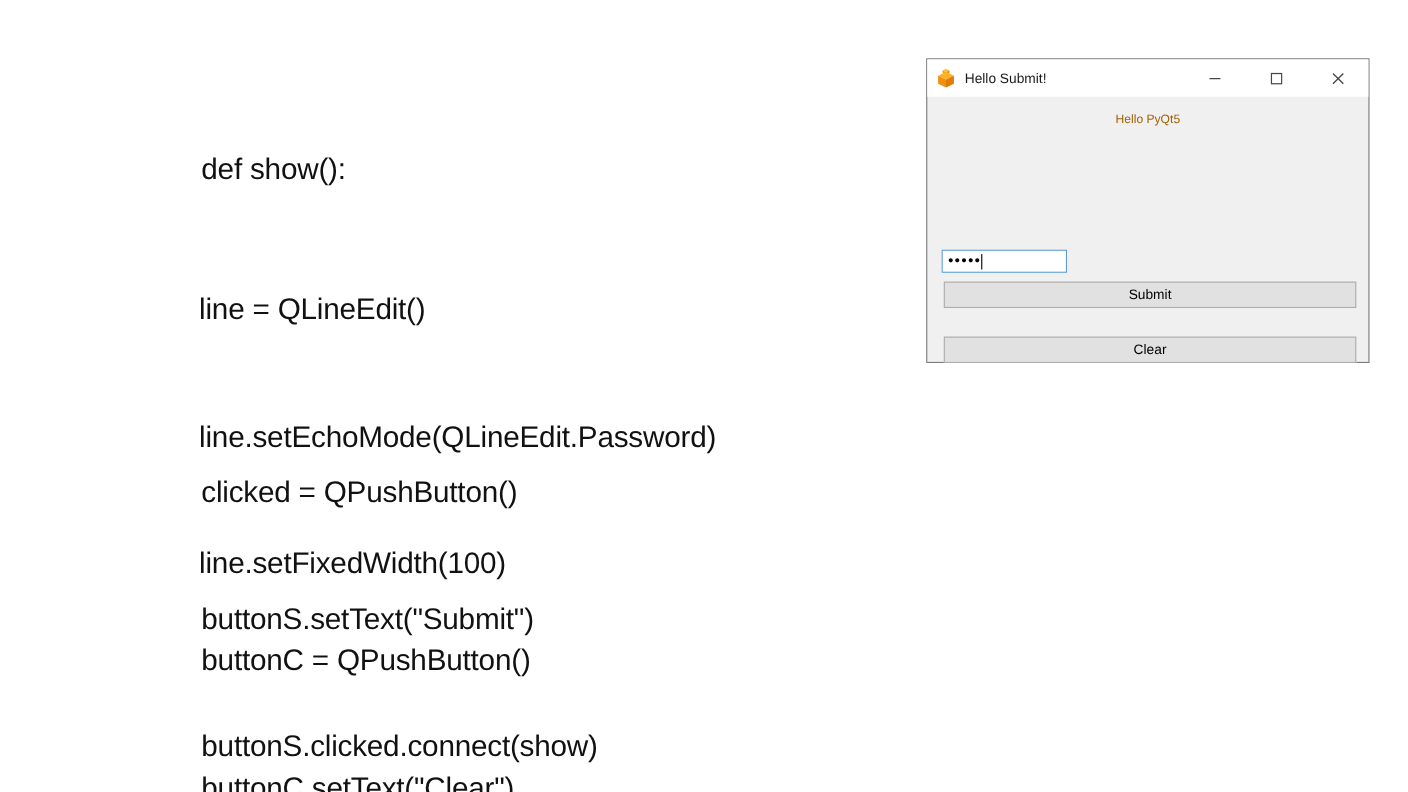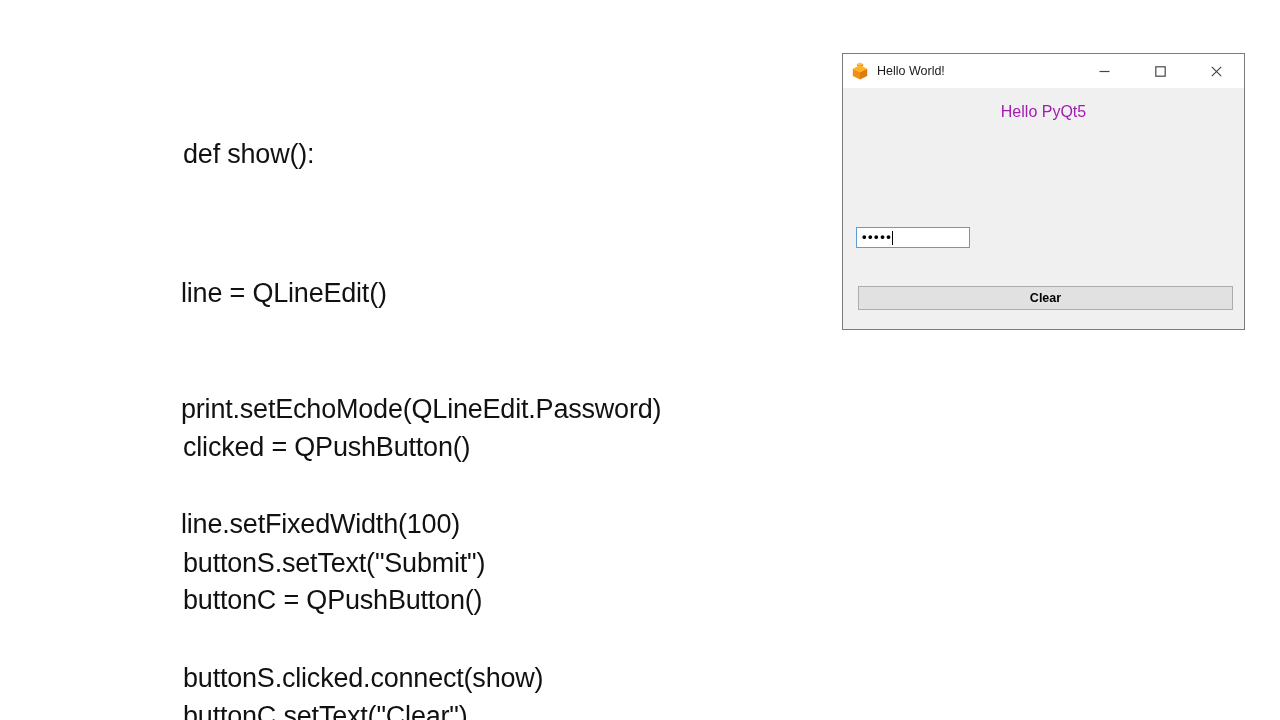--- a/index.html
+++ b/index.html
@@ -53,22 +53,22 @@
     width: 56px; height: 100%;
     display: flex; align-items: center; justify-content: center;
     color: #464646;
   }
   .win-ctrl svg { display: block; }
 
   .qt-body-label {
     position: absolute;
     left: 0; right: 0; top: 49px;
     text-align: center;
-    font-size: 16px;
-    color: #a21caf;
+    font-size: 11px;
+    color: #a16207;
   }
   .password-input {
     position: absolute;
     left: 13px; top: 173px;
     width: 114px; height: 21px;
     background: #ffffff;
     border: 1px solid #5e9cd6;
     box-sizing: border-box;
     display: flex;
     align-items: center;
@@ -96,34 +96,34 @@
     border: 1px solid #adadad;
     box-sizing: border-box;
     display: flex;
     align-items: center;
     justify-content: center;
     font-size: 12.5px;
     color: #000000;
     cursor: default;
   }
   .qt-button.submit { top: 202px; }
-  .qt-button.clear  { top: 232px; font-weight: bold; }
+  .qt-button.clear  { top: 252px; }
 </style>
 </head>
 <body>
 
 <div>
 
   <div class="code-block" style="left:183px; top:58px;text-align:center;">
     <div class="code-line">def show():</div>
   </div>
 
-  <div class="code-block" style="left:181px; top:197px;">
+  <div class="code-block" style="left:181px; top:185px;">
     <div class="code-line">line = QLineEdit()</div>
-    <div class="code-line">print.setEchoMode(QLineEdit.Password)</div>
+    <div class="code-line">line.setEchoMode(QLineEdit.Password)</div>
     <div class="code-line">line.setFixedWidth(100)</div>
   </div>
 
   <div class="code-block" style="left:183px; top:351px;">
     <div class="code-line">clicked = QPushButton()</div>
     <div class="code-line">buttonS.setText("Submit")</div>
     <div class="code-line">buttonS.clicked.connect(show)</div>
   </div>
 
   <div class="code-block" style="left:183px; top:504px;">
@@ -145,21 +145,21 @@
         <polygon points="6.5,2.2 10,3.9 10,6.2 6.5,4.5" fill="#f29a18"></polygon>
         <polygon points="13.5,2.2 10,3.9 10,6.2 13.5,4.5" fill="#e88708"></polygon>
 
         <polygon points="10,3.6 18,7.5 10,11.4 2,7.5" fill="#fcb426"></polygon>
 
         <polygon points="2,7.5 10,11.4 10,19.5 2,15.6" fill="#f18f13"></polygon>
 
         <polygon points="18,7.5 10,11.4 10,19.5 18,15.6" fill="#e27a06"></polygon>
       </svg>
     </span>
-    <span class="win-title">Hello World!</span>
+    <span class="win-title">Hello Submit!</span>
     <div class="win-controls">
       <div class="win-ctrl">
         <svg width="11" height="11" viewBox="0 0 11 11">
             <line x1="0.5" y1="5.5" x2="10.5" y2="5.5" stroke="#464646" stroke-width="1.2"></line>
           </svg>
       </div>
       <div class="win-ctrl">
         <svg width="11" height="11" viewBox="0 0 11 11">
             <rect x="0.8" y="0.8" width="9.4" height="9.4" fill="none" stroke="#464646" stroke-width="1.2"></rect>
           </svg>
@@ -173,15 +173,16 @@
     </div>
   </div>
 
   <div class="qt-body-label">Hello PyQt5</div>
 
   <div class="password-input">
     <span class="password-dots">•••••</span>
       <span class="text-caret"></span>
   </div>
 
+  <div class="qt-button submit">Submit</div>
   <div class="qt-button clear">Clear</div>
 
 </div>
 
 </body></html>

